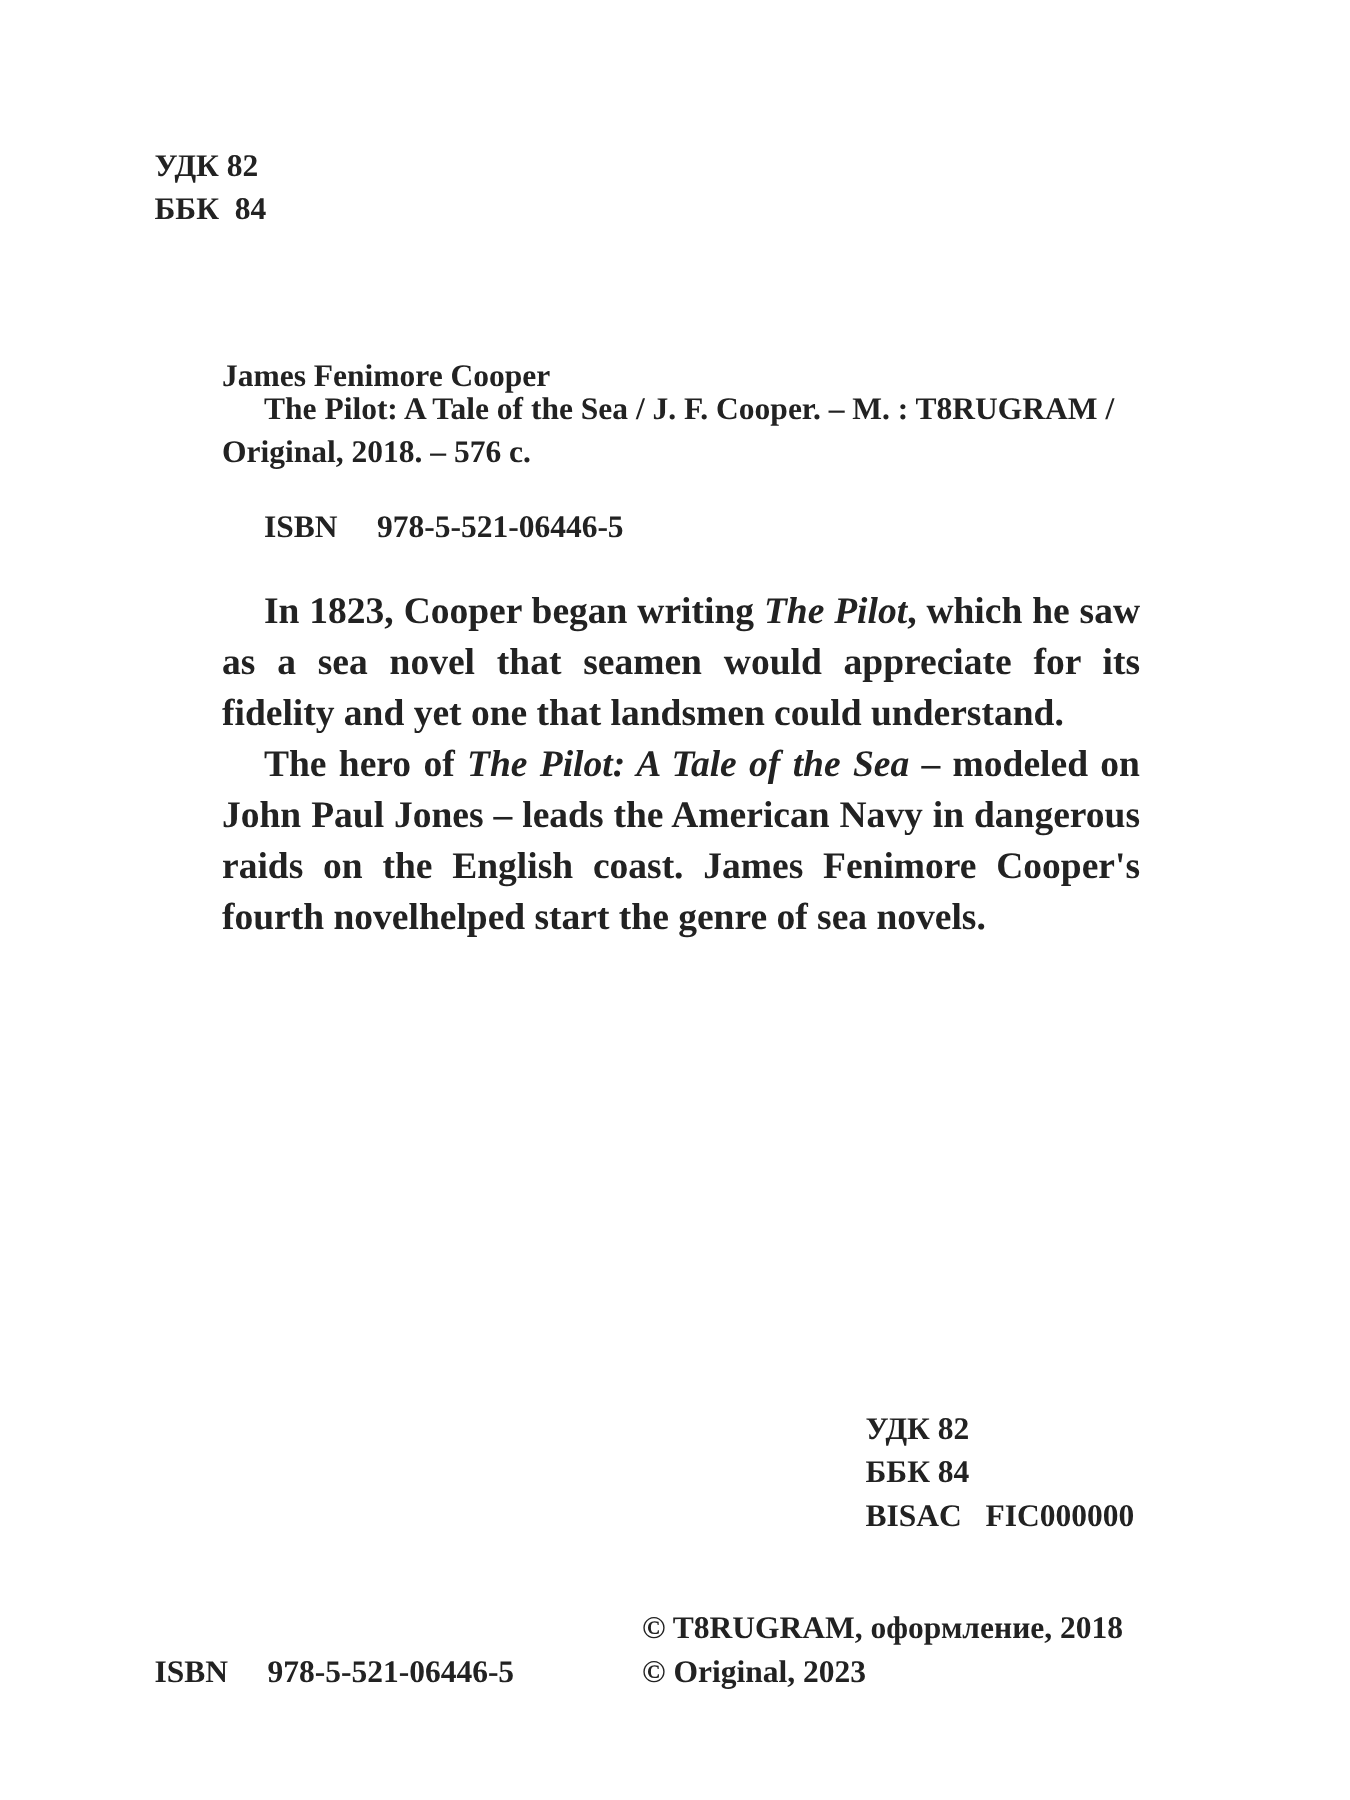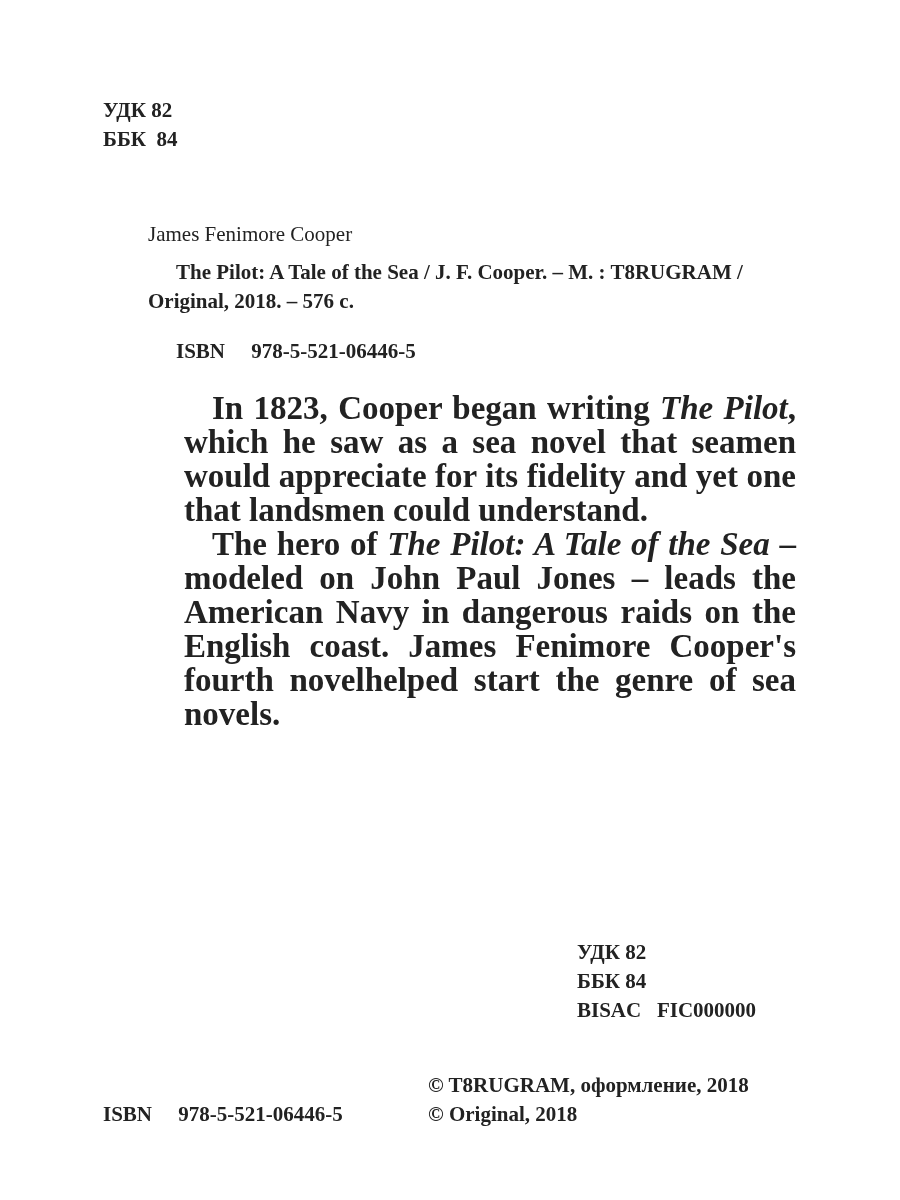--- a/index.html
+++ b/index.html
@@ -5,24 +5,24 @@
     html, body { margin: 0; padding: 0; background: #ffffff; }
     body {
       width: 900px; height: 1200px; position: relative; overflow: hidden;
       font-family: "Liberation Serif", "DejaVu Serif", serif;
       color: #222222;
     }
     .abs { position: absolute; font-weight: bold; }
     .small { font-size: 21px; line-height: 29px; }
     .udk-top { left: 103px; top: 96px; }
     .udk-top div { white-space: pre; }
-    .author { left: 148px; top: 220px; font-weight: normal; }
+    .author { left: 148px; top: 236px; font-weight: bold; }
     .biblio { left: 148px; top: 258px; width: 612px; text-indent: 28px; }
     .isbn-mid { left: 176px; top: 337px; white-space: pre; }
-    .body-text { left: 148px; top: 391px; width: 612px; font-size: 33px; line-height: 34px; text-align: justify; margin-left: 36px; }
+    .body-text { left: 148px; top: 391px; width: 612px; font-size: 25px; line-height: 34px; text-align: justify; }
     .body-text p { margin: 0; text-indent: 28px; }
     .body-text .last { text-align-last: left; }
     .codes { left: 577px; top: 938px; }
     .codes div { white-space: pre; }
     .isbn-bottom { left: 103px; top: 1100px; white-space: pre; }
     .copyright { left: 428px; top: 1071px; }
     .copyright div { white-space: pre; }
     i { font-style: italic; }
   </style>
 </head>
@@ -45,14 +45,14 @@
 <div class="abs small codes">
   <div>УДК 82</div>
   <div>ББК 84</div>
   <div>BISAC   FIC000000</div>
 </div>
 
 <div class="abs small isbn-bottom">ISBN     978-5-521-06446-5</div>
 
 <div class="abs small copyright">
   <div>© T8RUGRAM, оформление, 2018</div>
-  <div>© Original, 2018</div>
+  <div>© Original, 2023</div>
 </div>
 
 </body></html>

